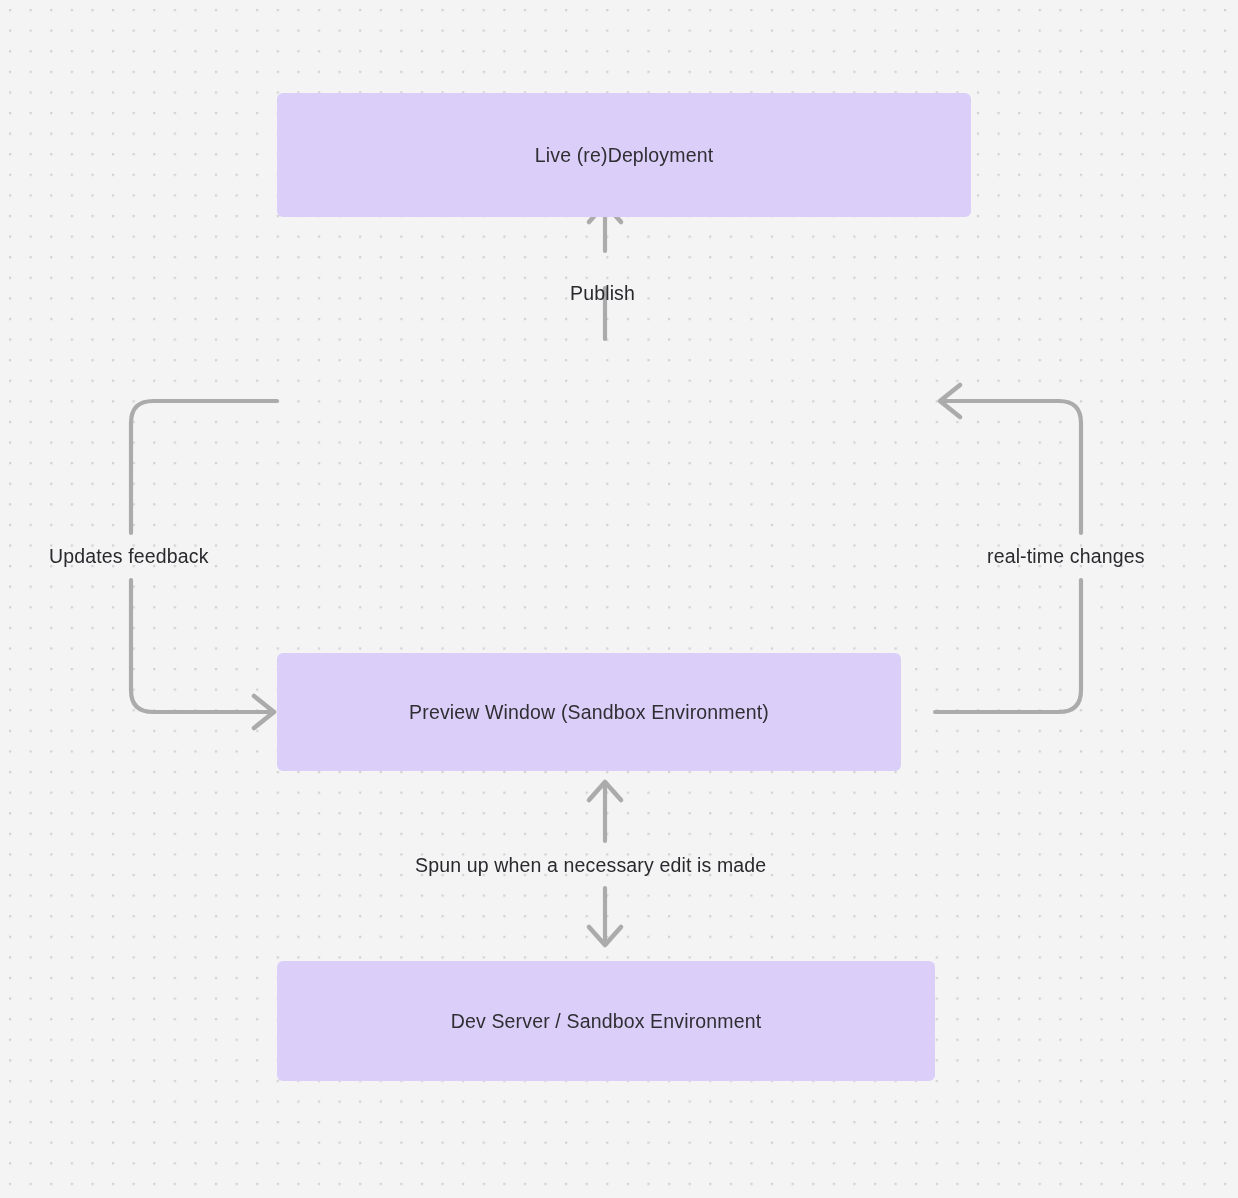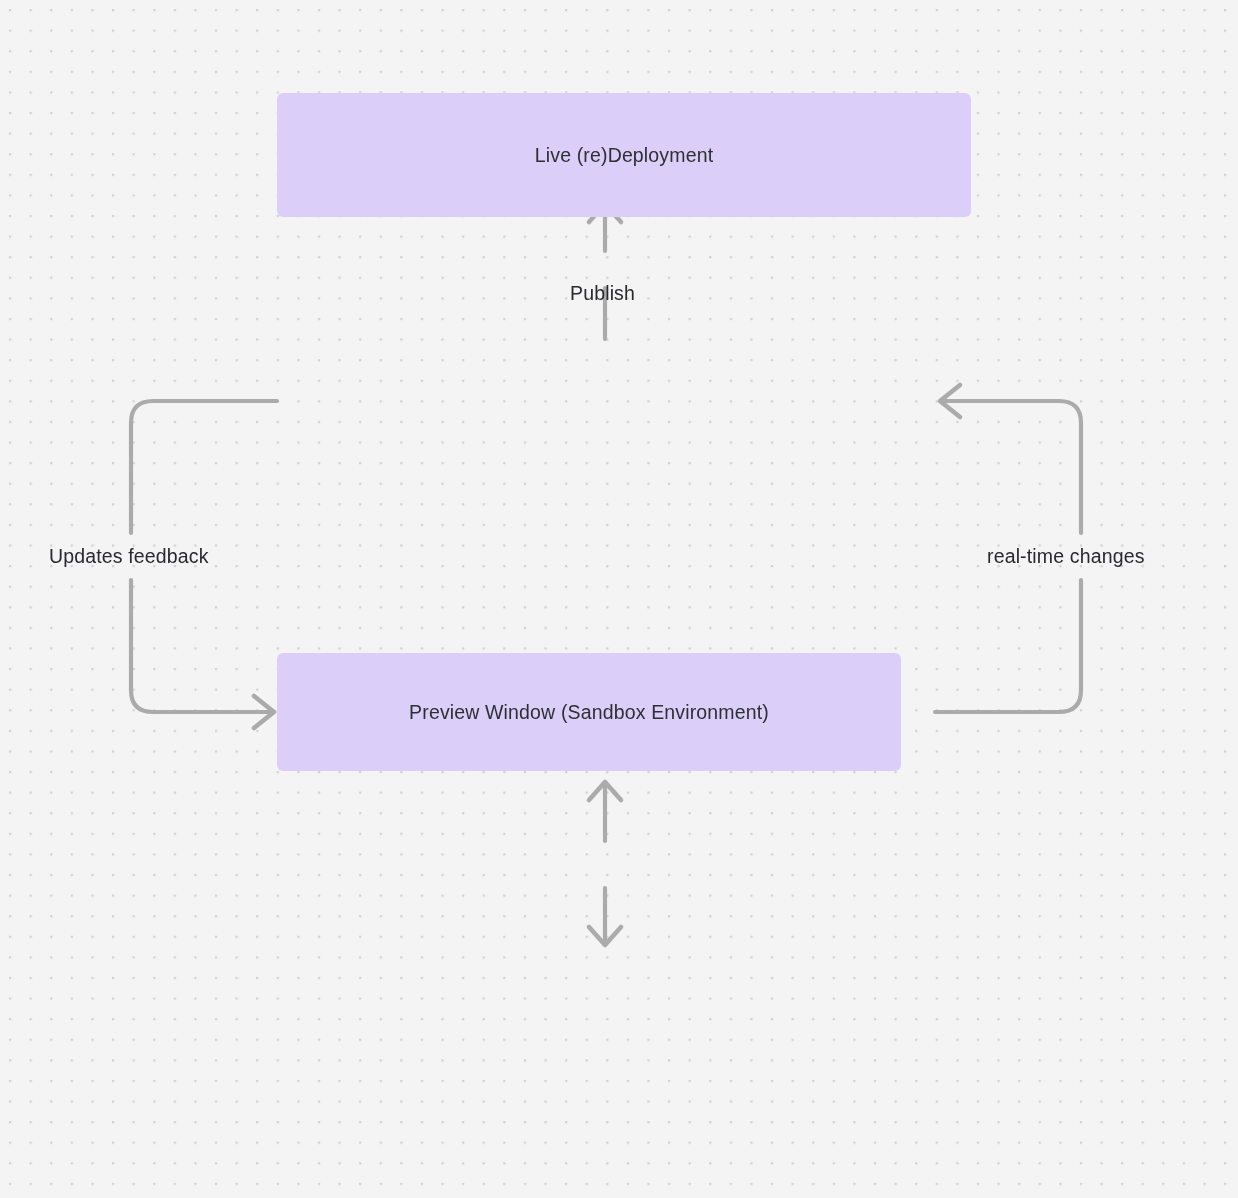--- a/index.html
+++ b/index.html
@@ -126,21 +126,25 @@
 
   <div class="node" id="node-live-deployment">
     <span class="node-label">Live (re)Deployment</span>
   </div>
 
 
   <div class="node" id="node-preview-window">
     <span class="node-label">Preview Window (Sandbox Environment)</span>
   </div>
 
+  <div class="node" id="node-dev-server">
+    <span class="node-label">Dev Server / Sandbox Environment</span>
+  </div>
 
   <div class="edge-label" id="label-publish">Publish</div>
 
   <div class="edge-label" id="label-updates">Updates feedback</div>
 
   <div class="edge-label" id="label-realtime">real-time changes</div>
 
+  <div class="edge-label" id="label-spun-up">Spun up when a necessary edit is made</div>
 
 </div>
 
 </body></html>

